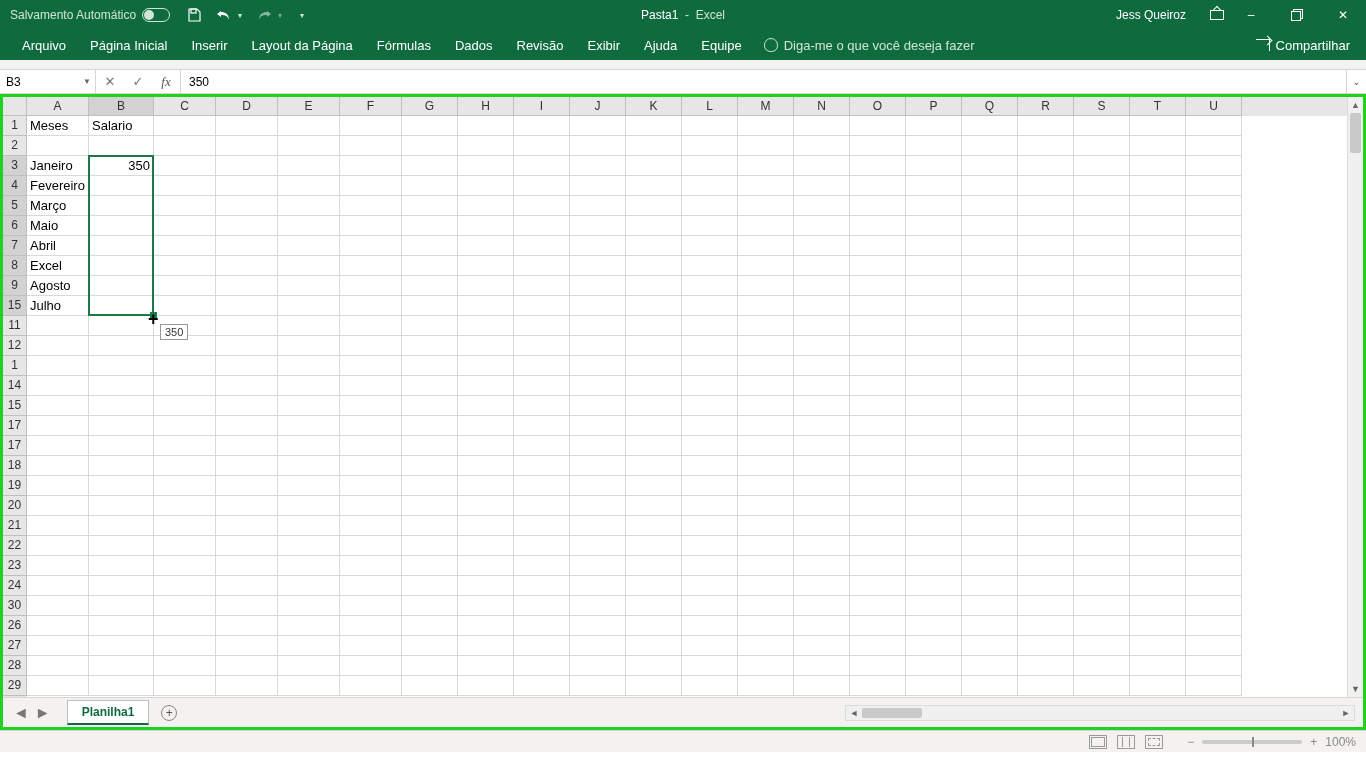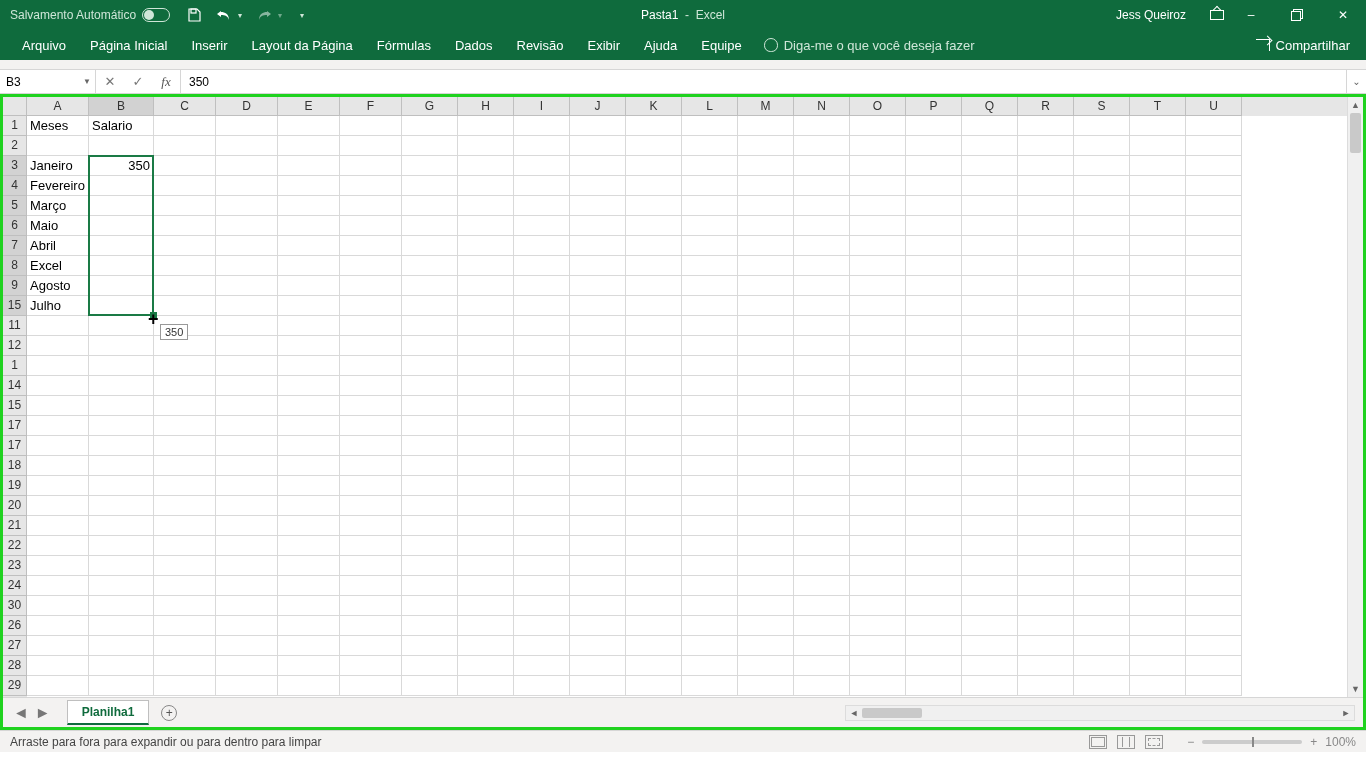--- a/index.html
+++ b/index.html
@@ -912,21 +912,20 @@
       <div class="hscroll">
         <div class="left">◄</div>
         <div class="thumb"></div>
         <div class="right">►</div>
       </div>
     </div>
   </div>
 </div>
 
 <div class="status-bar">
-  <span>Arraste para fora para expandir ou para dentro para limpar</span>
   <div class="views">
     <span class="v normal"></span>
     <span class="v layout"></span>
     <span class="v pb"></span>
     <div class="zoom">
       <span>−</span>
       <div class="slider"></div>
       <span>+</span>
       <span>100%</span>
     </div>

